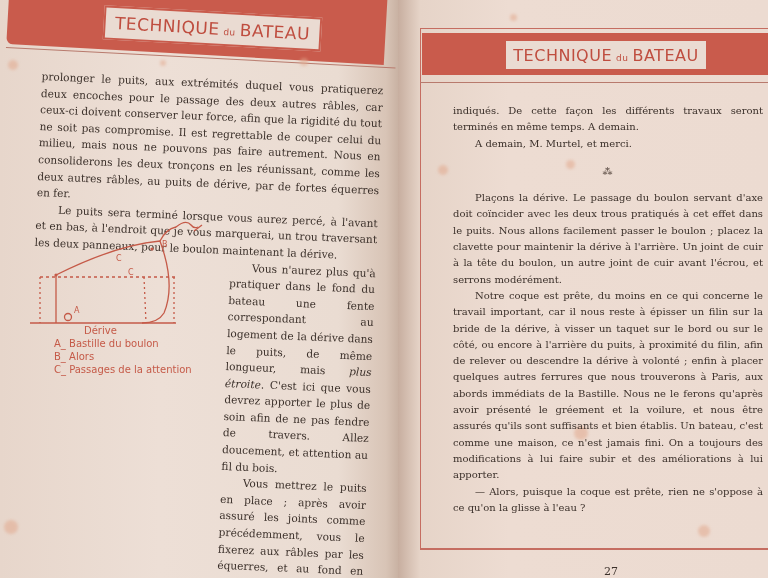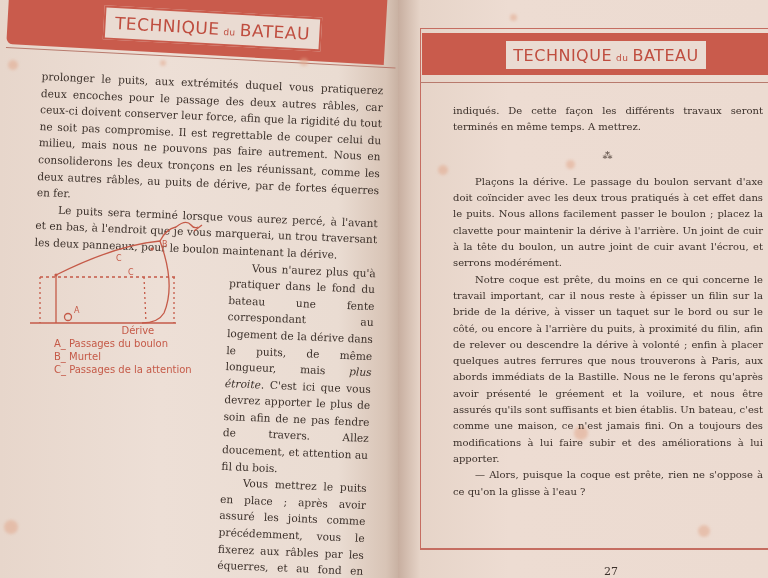--- a/index.html
+++ b/index.html
@@ -72,21 +72,21 @@
   .right-col { margin-left:196px; }
   .right-text { left:55px; top:103px; width:310px; font-size:10px; line-height:16.3px; }
 
   .figure {
     position:absolute; left:26px; top:205px; width:180px; height:170px;
   }
   .fig-caption {
     position:absolute; left:54px; top:324px; color:#c55a48;
     font-family:"DejaVu Sans", sans-serif; font-size:10px; line-height:13px;
   }
-  .fig-caption .cap-title { margin-left:30px;text-align:center; }
+  .fig-caption .cap-title { margin-left:30px; }
   .page-number {
     position:absolute; left:604px; top:565px; font-size:11px; color:#3b302a;
   }
 </style>
 </head>
 <body>
 
 <div class="page page-left">
   <div class="banner-left">
     <div class="title-box">
@@ -127,22 +127,22 @@
       <circle cx="30" cy="70" r="1.6"></circle>
       <circle cx="126" cy="44" r="1.6"></circle>
       <text x="48" y="108">A</text>
       <text x="136" y="42">B</text>
       <text x="90" y="56">C</text>
       <text x="102" y="70">C</text>
     </g>
   </svg>
   <div class="fig-caption">
     <div class="cap-title">Dérive</div>
-    <div>A_ Passages du boulon</div>
-    <div>B_ Murtel</div>
+    <div>A_ Bastille du boulon</div>
+    <div>B_ Alors</div>
     <div>C_ Passages de la attention</div>
   </div>
 </div>
 
 <div class="page page-right">
   <div class="frame"></div>
   <div class="banner-right">
     <div class="title-box">
       <span class="banner-title"><span>TECHNIQUE</span><small>du</small><span>BATEAU</span></span>
     </div>
@@ -150,21 +150,22 @@
   <div class="frame-rule"></div>
   <div class="frame-bottom"></div>
 
   <div class="foxing" style="left:112px;top:14px;width:7px;height:7px;"></div>
   <div class="foxing" style="left:40px;top:165px;width:10px;height:10px;"></div>
   <div class="foxing" style="left:168px;top:160px;width:9px;height:9px;"></div>
   <div class="foxing" style="left:176px;top:426px;width:14px;height:14px;"></div>
   <div class="foxing" style="left:300px;top:525px;width:12px;height:12px;"></div>
 
   <div class="text right-text">
-    <p class="noindent">indiqués. De cette façon les différents travaux seront terminés en même temps. A mettrez.</p>
+    <p class="noindent">indiqués. De cette façon les différents travaux seront terminés en même temps. A demain.</p>
+    <p>A demain, M. Murtel, et merci.</p>
     <div class="sep">⁂</div>
     <p>Plaçons la dérive. Le passage du boulon servant d'axe doit coïncider avec les deux trous pratiqués à cet effet dans le puits. Nous allons facilement passer le boulon ; placez la clavette pour maintenir la dérive à l'arrière. Un joint de cuir à la tête du boulon, un autre joint de cuir avant l'écrou, et serrons modérément.</p>
     <p>Notre coque est prête, du moins en ce qui concerne le travail important, car il nous reste à épisser un filin sur la bride de la dérive, à visser un taquet sur le bord ou sur le côté, ou encore à l'arrière du puits, à proximité du filin, afin de relever ou descendre la dérive à volonté ; enfin à placer quelques autres ferrures que nous trouverons à Paris, aux abords immédiats de la Bastille. Nous ne le ferons qu'après avoir présenté le gréement et la voilure, et nous être assurés qu'ils sont suffisants et bien établis. Un bateau, c'est comme une maison, ce n'est jamais fini. On a toujours des modifications à lui faire subir et des améliorations à lui apporter.</p>
     <p>— Alors, puisque la coque est prête, rien ne s'oppose à ce qu'on la glisse à l'eau ?</p>
 
   </div>
 </div>
 <div class="page-number">27</div>
 
 </body></html>

